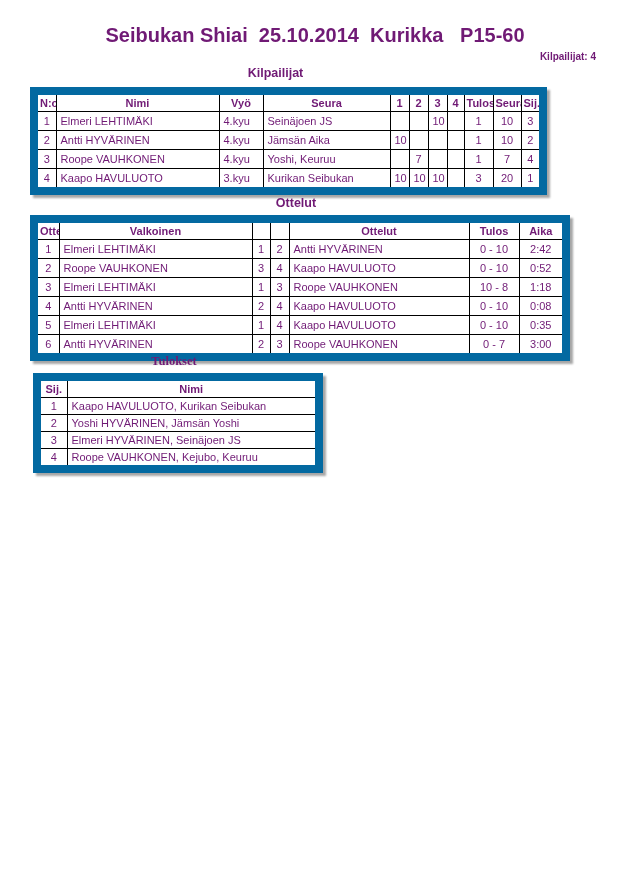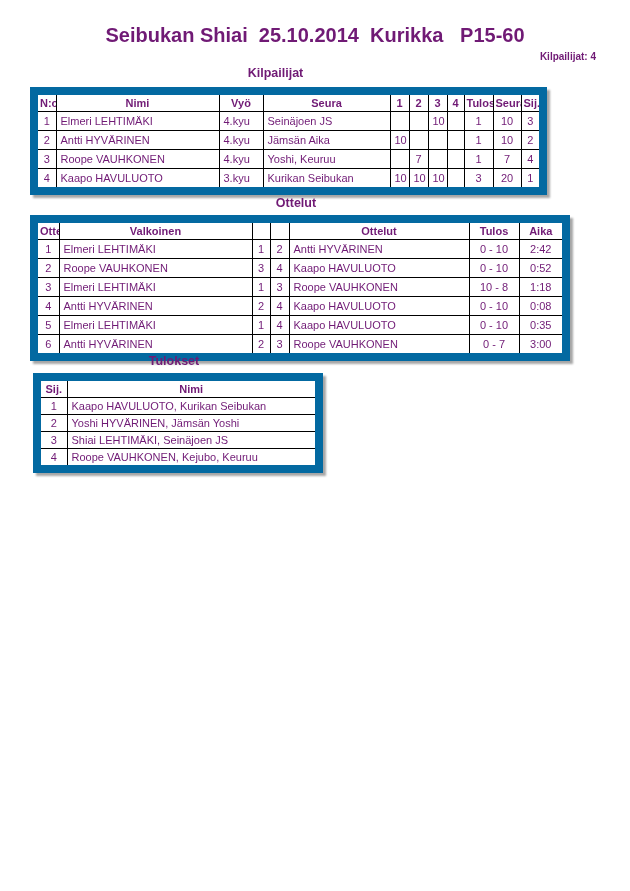--- a/index.html
+++ b/index.html
@@ -4,21 +4,21 @@
 <style>
   html,body{margin:0;padding:0;background:#fff;}
   .page{position:relative;width:630px;height:891px;background:#fff;
         font-family:"Liberation Sans",sans-serif;color:#701a75;overflow:hidden;}
   .title{position:absolute;top:24px;left:0;width:630px;text-align:center;
          font-size:20px;font-weight:bold;white-space:pre;}
   .participants{position:absolute;top:51px;right:34px;font-size:10px;font-weight:bold;}
   .section-label{position:absolute;text-align:center;font-size:12.5px;font-weight:bold;}
   #lbl-kilpailijat{top:66px;left:22px;width:507px;}
   #lbl-ottelut{top:196px;left:30px;width:532px;}
-  #lbl-tulokset{top:354px;left:33px;width:282px;}
+  #lbl-tulokset{top:354px;left:33px;width:282px;font-family:Liberation Serif, serif;}
   table{border-collapse:collapse;table-layout:fixed;background:#fff;
         box-shadow:3px 3px 2px rgba(0,0,0,0.35);}
   td,th{border:1px solid #000;overflow:hidden;white-space:nowrap;}
   table{border:8px solid #0369a1;}
   th{font-size:11px;font-weight:bold;padding:1px 2px;height:14px;line-height:14px;}
   td{font-size:11px;padding:1px 4px;height:16px;line-height:16px;}
   #tbl-competitors{position:absolute;top:87px;left:30px;width:509px;}
   #tbl-matches{position:absolute;top:215px;left:30px;width:532px;}
   #tbl-results{position:absolute;top:373px;left:33px;width:282px;}
   #tbl-results td{height:14px;line-height:14px;}
@@ -218,21 +218,21 @@
         <tr>
           <td class="c">1</td>
           <td class="l">Kaapo HAVULUOTO, Kurikan Seibukan</td>
         </tr>
         <tr>
           <td class="c">2</td>
           <td class="l">Yoshi HYVÄRINEN, Jämsän Yoshi</td>
         </tr>
         <tr>
           <td class="c">3</td>
-          <td class="l">Shiai LEHTIMÄKI, Seinäjoen JS</td>
+          <td class="l">Elmeri HYVÄRINEN, Seinäjoen JS</td>
         </tr>
         <tr>
           <td class="c">4</td>
           <td class="l">Roope VAUHKONEN, Kejubo, Keuruu</td>
         </tr>
       </tbody>
   </table>
 
 </div>
 

